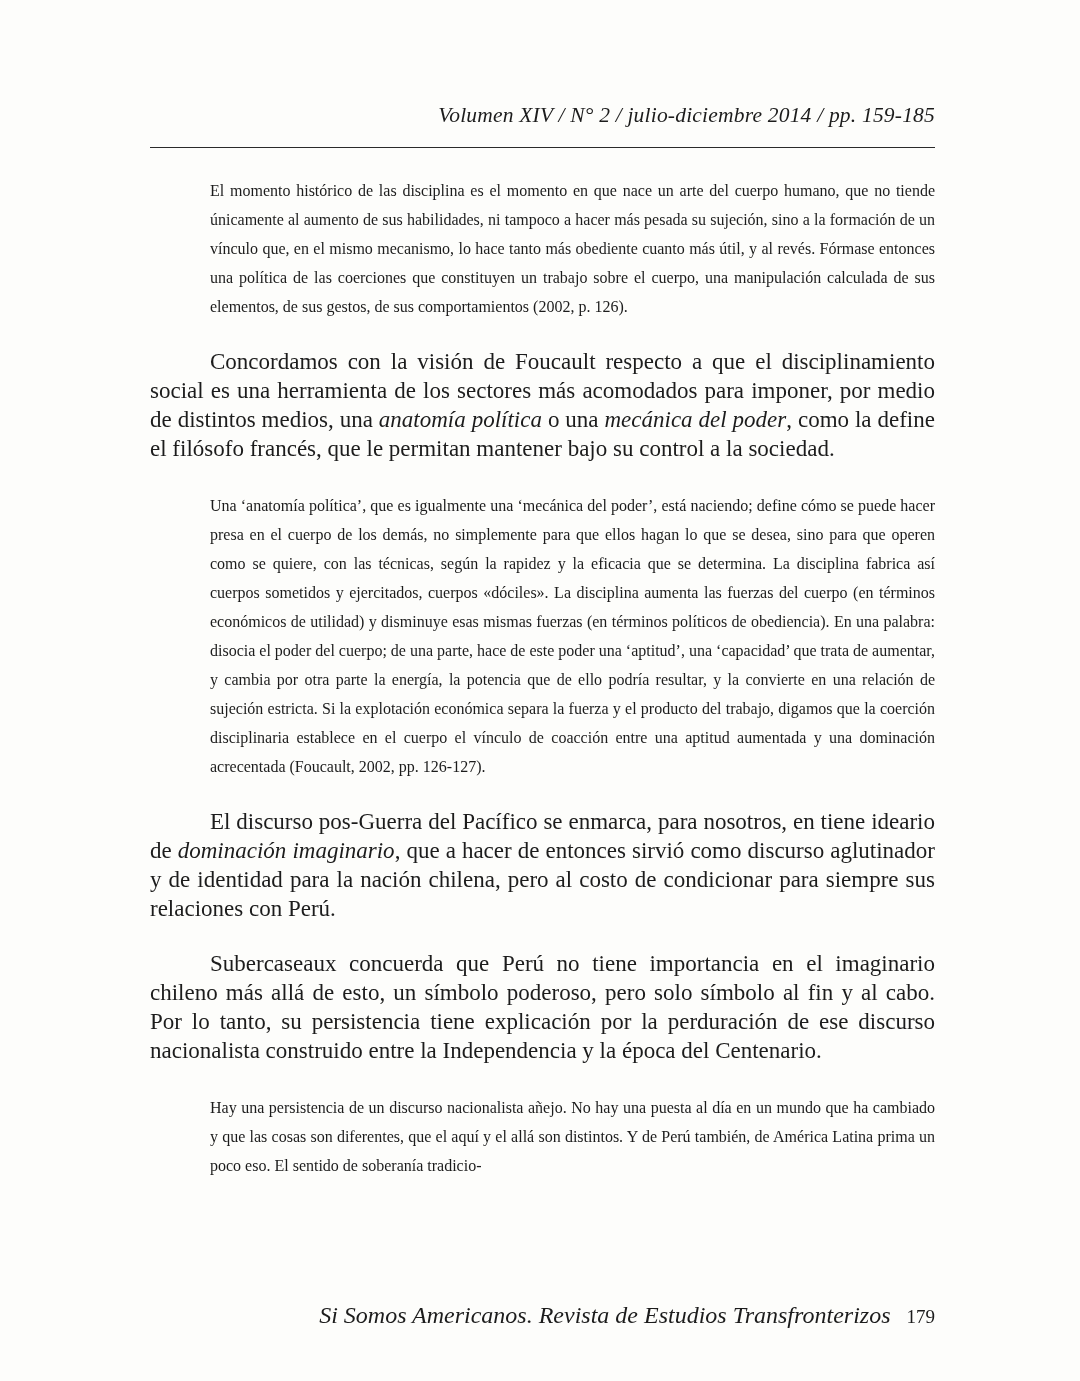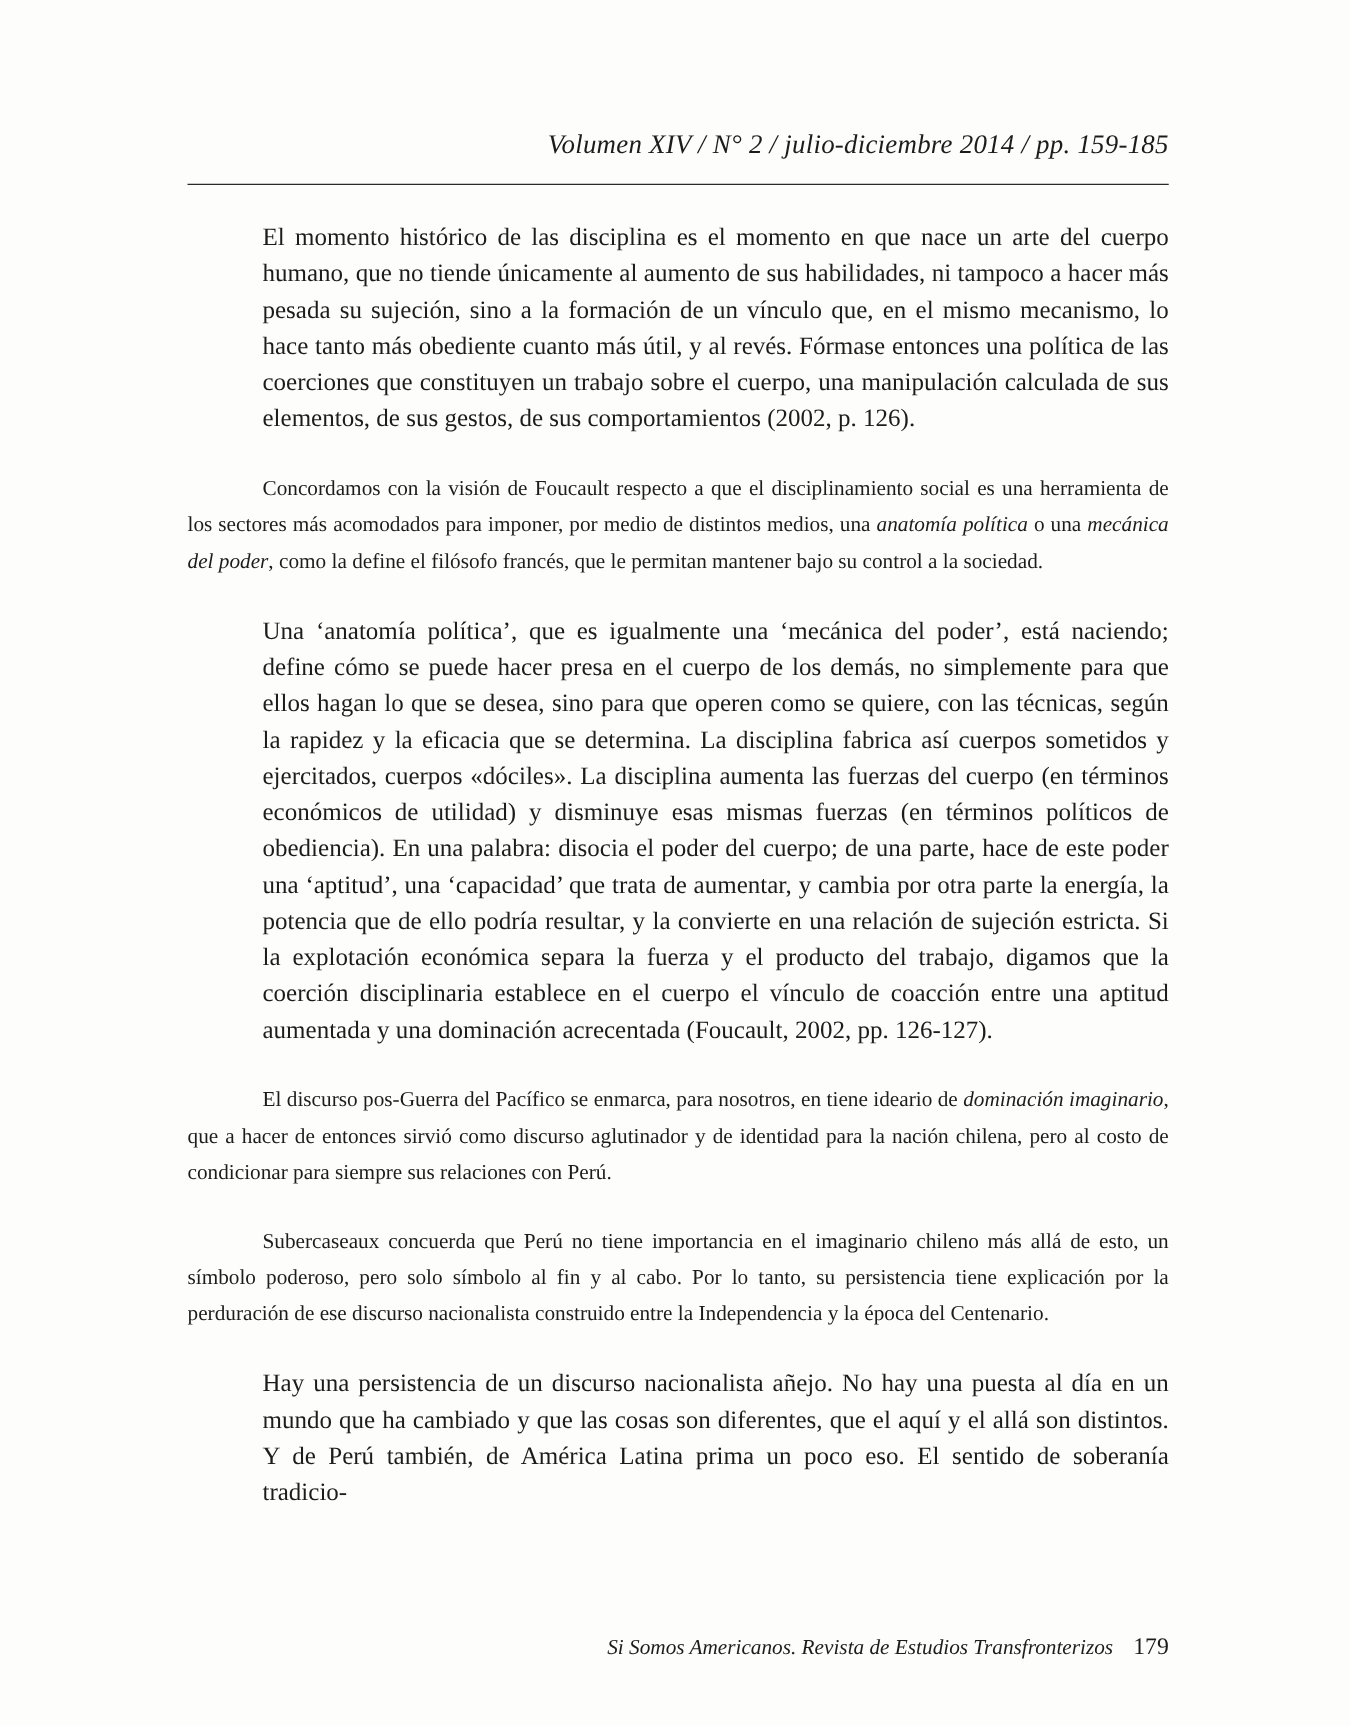--- a/index.html
+++ b/index.html
@@ -27,43 +27,43 @@
     letter-spacing: 0.2px;
   }
   .header-rule {
     border: none;
     border-top: 1.7px solid #2a2a2a;
     margin: 17px 0 0 0;
   }
   blockquote.quote {
     margin: 28px 0 0 60px;
     padding: 0;
-    font-size: 20px;
+    font-size: 16px;
     line-height: 29px;
     text-align: justify;
   }
   p.body-para {
     margin: 26px 0 0 0;
-    font-size: 17px;
+    font-size: 23px;
     line-height: 29px;
     text-align: justify;
     text-indent: 60px;
   }
   .italic { font-style: italic; }
   .footer {
     position: absolute;
     left: 150px;
     right: 145px;
     bottom: 52px;
     text-align: right;
     white-space: nowrap;
   }
   .journal-title {
     font-style: italic;
-    font-size: 17px;
+    font-size: 24px;
   }
   .page-number {
     font-style: normal;
     font-size: 19px;
     margin-left: 16px;
   }
 </style>
 </head>
 <body>
 

